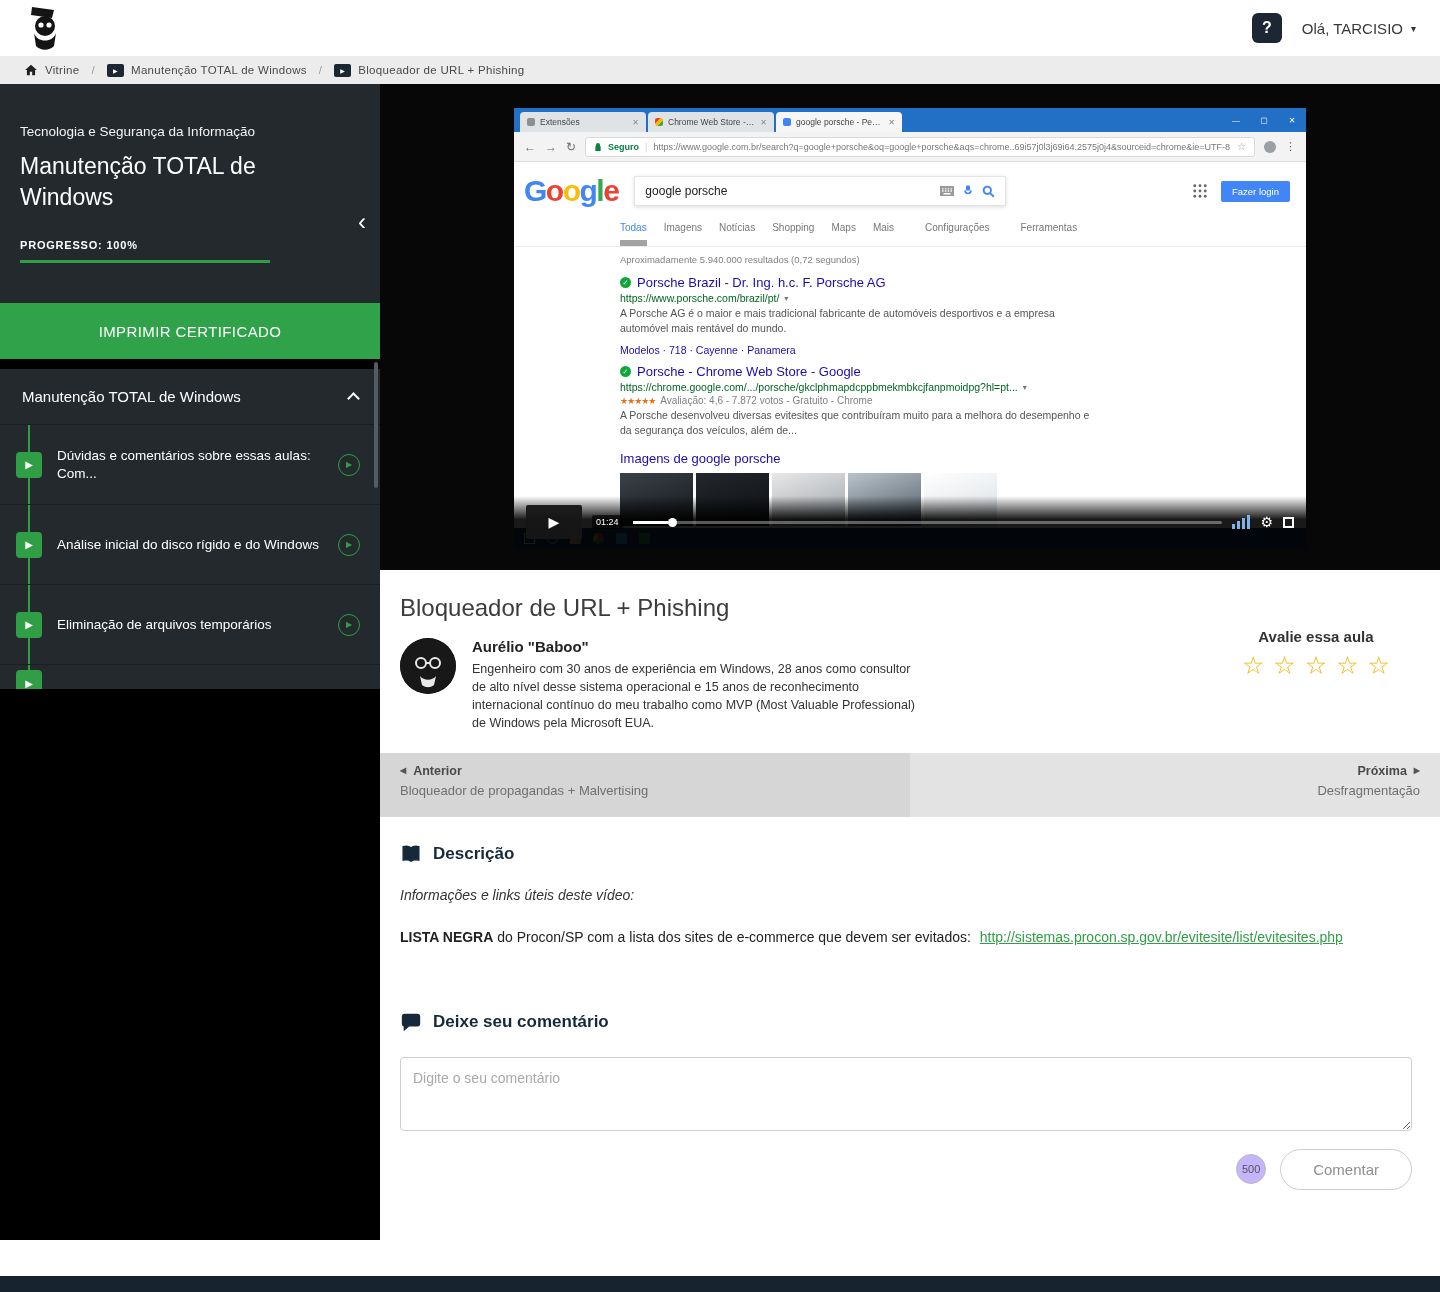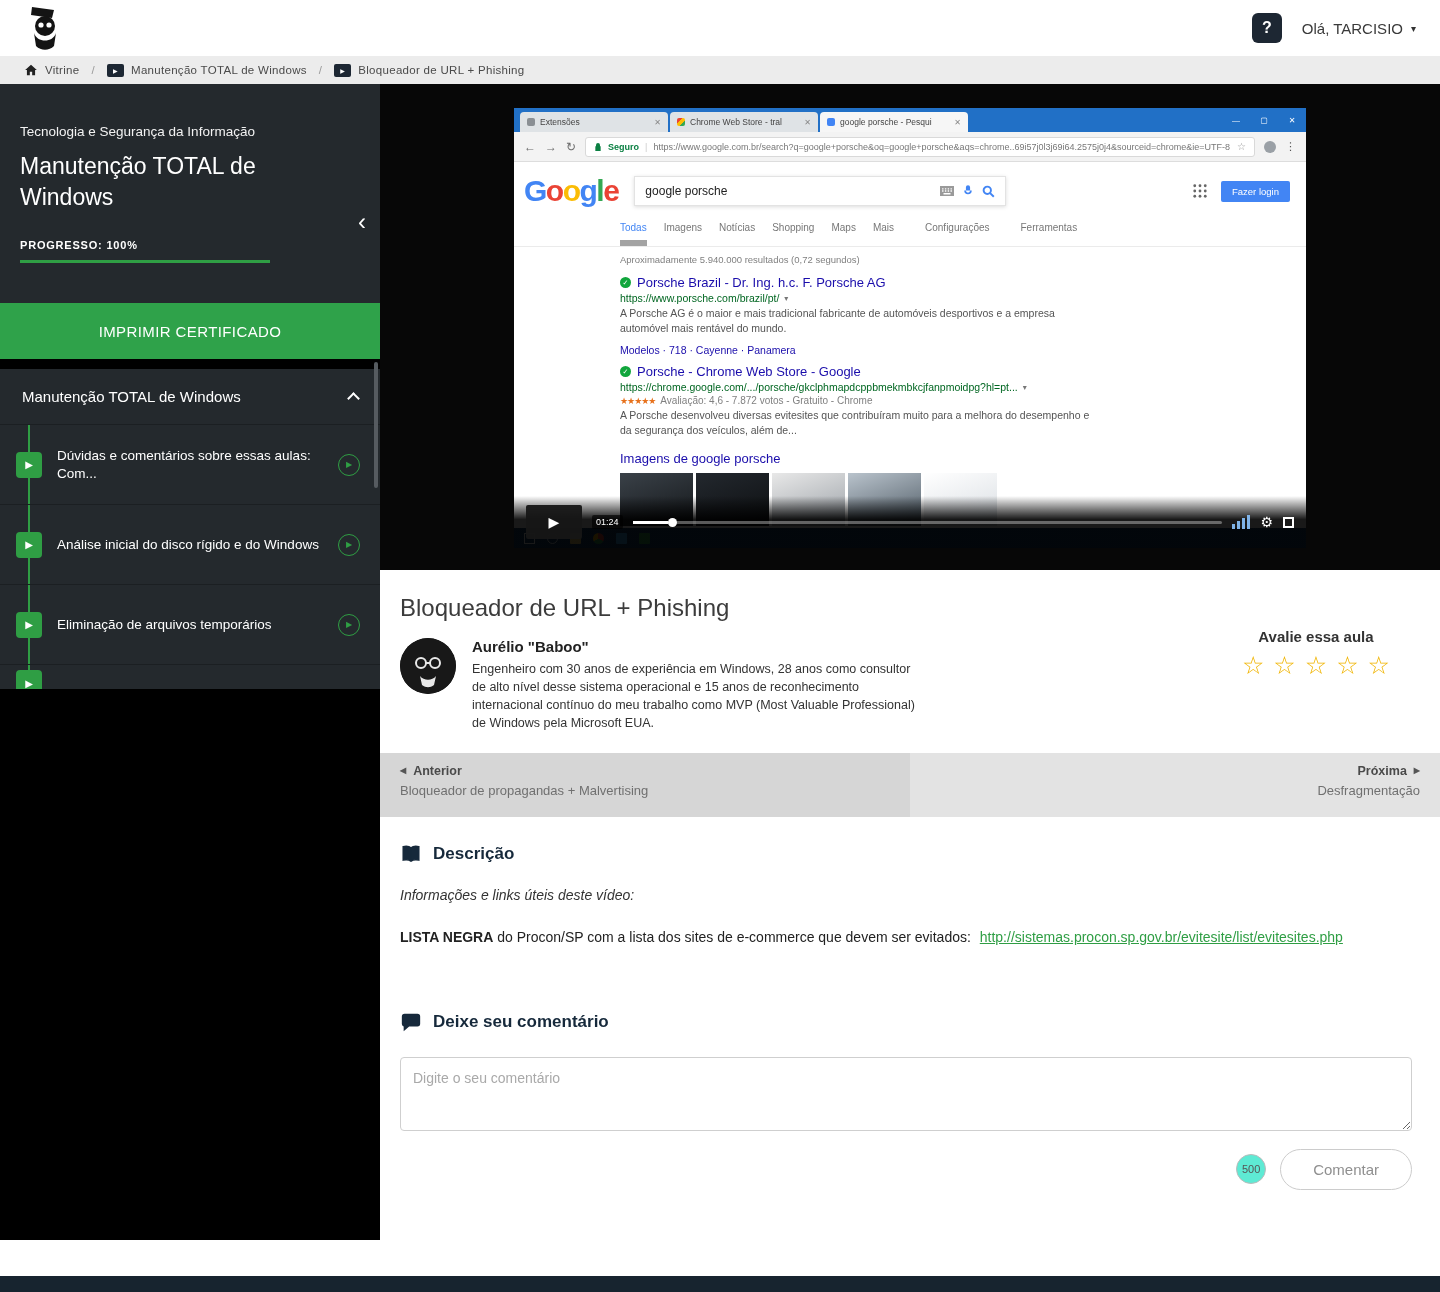--- a/index.html
+++ b/index.html
@@ -48,21 +48,21 @@
   .lesson-sq { width:26px; height:26px; border-radius:4px; background:#2f9e44; color:#fff; font-size:10px; display:flex; align-items:center; justify-content:center; z-index:1; flex:none; }
   .lesson-name { color:#fff; font-size:13.5px; margin-left:15px; flex:1; line-height:1.3; padding-right:6px; }
   .lesson-go { width:22px; height:22px; border-radius:50%; border:1px solid #2f9e44; color:#2f9e44; font-size:8px; display:flex; align-items:center; justify-content:center; flex:none; margin-right:4px; }
   .lesson.partial { height:24px; border-bottom:none; overflow:hidden; align-items:flex-start; padding-top:5px; }
   .sb-scrollthumb { position:absolute; right:2px; top:278px; width:4px; height:126px; background:#565b60; border-radius:2px; cursor:grab; }
 
   
   .video-stage { position:relative; height:486px; background:#070707; flex:none; }
   .browser { position:absolute; left:134px; top:24px; width:792px; height:440px; background:#fff; display:flex; flex-direction:column; z-index:1; }
   .tabstrip { height:24px; background:#2170c6; display:flex; align-items:flex-end; padding-left:6px; flex:none; }
-  .tab { height:20px; display:flex; align-items:center; gap:5px; padding:0 7px; font-size:8.5px; color:#444; background:#dfe3e6; border-radius:4px 4px 0 0; margin-right:2px; width:148px; }
+  .tab { height:20px; display:flex; align-items:center; gap:5px; padding:0 7px; font-size:8.5px; color:#444; background:#dfe3e6; border-radius:4px 4px 0 0; margin-right:2px; width:126px; }
   .tab.active { background:#f6f6f6; }
   .tab-label { white-space:nowrap; overflow:hidden; text-overflow:ellipsis; flex:1; }
   .tab-x { color:#888; font-size:8px; }
   .fav { width:8px; height:8px; border-radius:2px; flex:none; }
   .fav-ext { background:#8a8f94; }
   .fav-store { background:linear-gradient(135deg,#ea4335 0 33%,#fbbc05 33% 66%,#34a853 66%); }
   .fav-g { background:#4285f4; }
   .win-controls { margin-left:auto; display:flex; height:24px; }
   .win-btn { width:28px; height:100%; color:#fff; font-size:8px; display:flex; align-items:center; justify-content:center; }
   .toolbar { height:30px; background:#f3f3f3; display:flex; align-items:center; padding:0 10px; gap:9px; border-bottom:1px solid #ddd; flex:none; }
@@ -163,21 +163,21 @@
   .sec-icon { width:22px; height:22px; fill:#16293b; }
   .sec-title { font-size:17px; font-weight:bold; color:#16293b; }
   .desc-intro { font-style:italic; font-size:14px; color:#333; margin-top:22px; }
   .desc-line { font-size:14px; color:#222; margin-top:26px; }
   .desc-bold { font-weight:bold; }
   .desc-link { color:#2f9e44; text-decoration:underline; margin-left:5px; cursor:pointer; }
   .comments { padding-top:66px; }
   .comment-box { margin-top:24px; width:calc(100% - 8px); height:74px; border:1px solid #cfcfcf; border-radius:4px; padding:12px; font-size:14px; color:#333; resize:vertical; font-family:inherit; display:block; }
   .comment-box::placeholder { color:#a9a9a9; }
   .comment-actions { display:flex; justify-content:flex-end; align-items:center; gap:14px; margin-top:18px; padding-right:8px; }
-  .char-count { width:30px; height:30px; border-radius:50%; border:1px solid #bbb; color:#555; font-size:11px; display:flex; align-items:center; justify-content:center; background:#5eead4; }
+  .char-count { width:30px; height:30px; border-radius:50%; border:1px solid #bbb; color:#555; font-size:11px; display:flex; align-items:center; justify-content:center; background:#c4b5fd; }
   .comment-btn { border:1px solid #ccc; background:#fff; color:#8f8f8f; font-size:15px; padding:11px 32px; border-radius:24px; cursor:pointer; font-family:inherit; }
 
   
   .app-footer { height:52px; background:#17242f; display:flex; align-items:center; justify-content:space-between; padding:0 28px;margin-top:36px; }
   .footer-links { display:flex; gap:46px; }
   .footer-link { color:#fff; font-size:11.5px; letter-spacing:1.4px; cursor:pointer; }
   .footer-brand { display:flex; align-items:center; gap:9px; }
   .brand-mark { width:18px; height:18px; border:2px solid #fff; border-radius:50%; border-top-color:transparent; transform:rotate(40deg); }
   .brand-name { color:#fff; font-size:17px; font-weight:bold; letter-spacing:1px; }
   .powered { color:#7d8b96; font-size:10px; margin-left:8px; }

